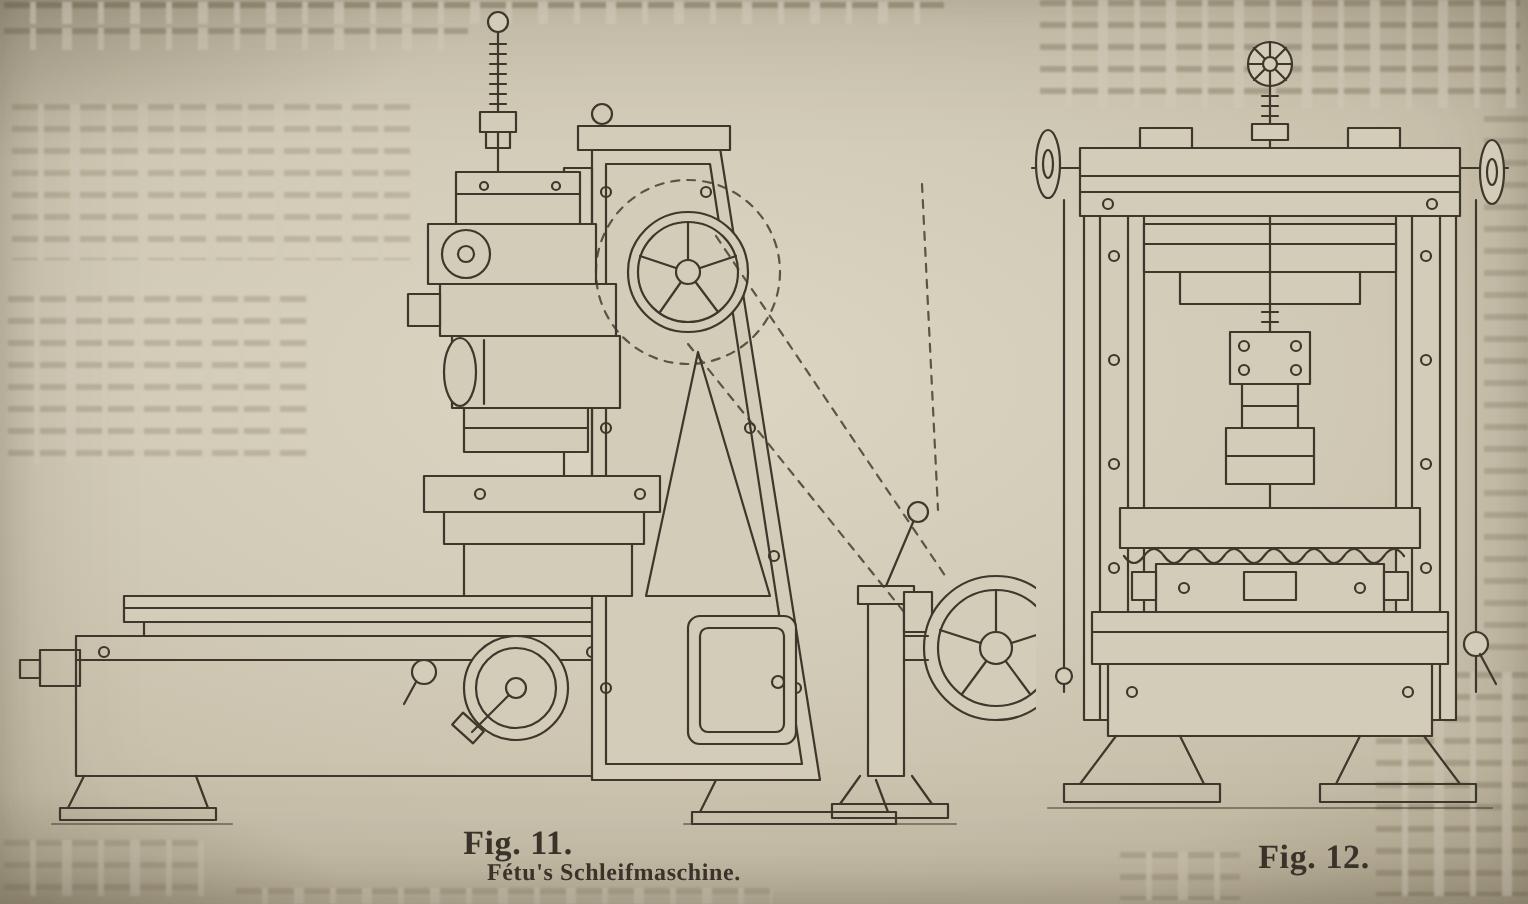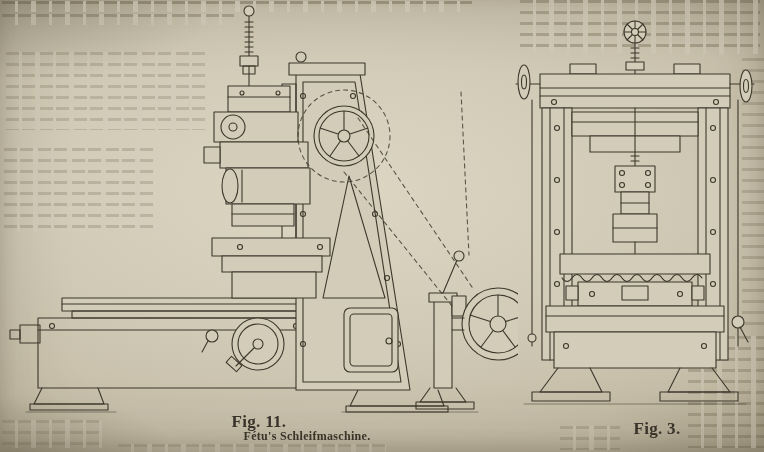--- a/index.html
+++ b/index.html
@@ -303,16 +303,16 @@
         <path d="M44 352 L26 376 L88 376 L76 352"></path>
         <path d="M166 352 L154 376 L216 376 L198 352"></path>
         <rect x="18" y="376" width="78" height="9"></rect>
         <rect x="146" y="376" width="78" height="9"></rect>
         <line x1="10" y1="388" x2="232" y2="388" opacity="0.5"></line>
       </g>
     </g>
   </svg>
 
   <div class="cap" style="left:229px;top:412px;width:60px;">Fig. 11.</div>
-  <div class="cap" style="left:627px;top:419px;width:60px;">Fig. 3.</div>
+  <div class="cap" style="left:627px;top:419px;width:60px;">Fig. 12.</div>
   <div class="cap main" style="left:197px;top:429px;width:220px;">Fétu's Schleifmaschine.</div>
 
 </div>
 
 </body></html>

